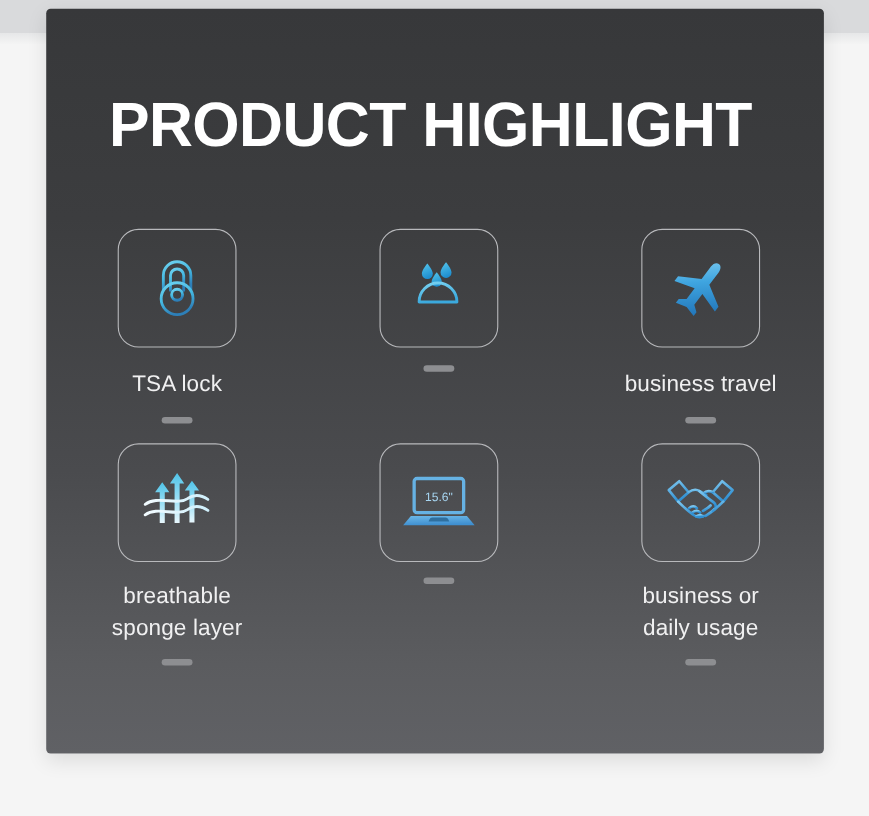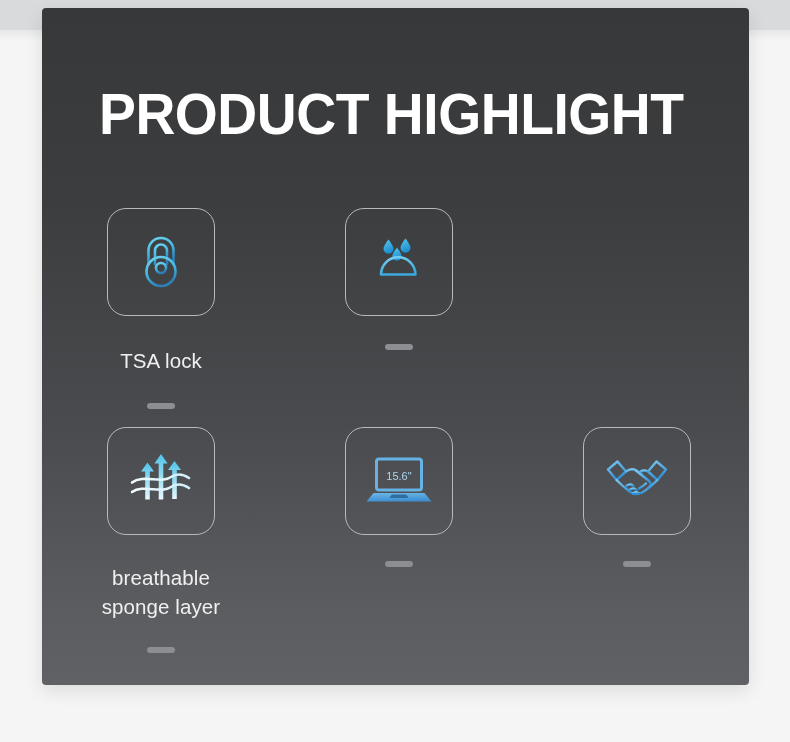--- a/index.html
+++ b/index.html
@@ -83,21 +83,20 @@
     display: flex;
     width: 714px;
   }
   .row.row2 { margin-top: 18px; }
 
   .cell {
     width: 238px;
     display: flex;
     flex-direction: column;
     align-items: center;
-    gap: 12px;
   }
 
   .tile {
     width: 108px;
     height: 108px;
     border: 1.5px solid #b8b9bc;
     border-radius: 19px;
     box-sizing: border-box;
     display: flex;
     align-items: center;
@@ -190,20 +189,40 @@
                 <g fill="none" stroke="url(#gUmb)" stroke-width="2.6" stroke-linecap="round" stroke-linejoin="round">
                   <path d="M14 44.5 a17.2 17.2 0 0 1 34.4 0 Z"></path>
                   <path d="M31.2 44.5 V57"></path>
                 </g>
               </svg>
             </span>
           </div>
           <div class="dash"></div>
         </div>
 
+        <div class="cell">
+          <div class="tile">
+            <span>
+              <svg width="64" height="64" viewBox="0 0 64 64">
+                <defs>
+                  <linearGradient id="gPlane" x1="0.05" y1="0" x2="0.85" y2="1">
+                    <stop offset="0%" stop-color="#8fd6f5"></stop>
+                    <stop offset="45%" stop-color="#3fa5e0"></stop>
+                    <stop offset="100%" stop-color="#1e6fb4"></stop>
+                  </linearGradient>
+                </defs>
+                <g transform="rotate(37 32 32)">
+                  <path fill="url(#gPlane)" d="M32 4.5c2.6 0 4.4 2.6 4.4 6.2v14.1l18.6 10.9v5.4L36.4 35.3v12.2l5.7 4.3v4.3L32 53.3l-10.1 2.8v-4.3l5.7-4.3V35.3L9 41.1v-5.4l18.6-10.9V10.7c0-3.6 1.8-6.2 4.4-6.2z"></path>
+                </g>
+              </svg>
+            </span>
+          </div>
+          <div class="caption">business travel</div>
+          <div class="dash"></div>
+        </div>
 
       </div>
 
       <div class="row row2">
 
         <div class="cell">
           <div class="tile">
             <span>
               <svg width="68" height="64" viewBox="0 0 68 64">
                 <defs>
@@ -282,19 +301,21 @@
                   <path d="M27.5 39 C30 37, 32.5 37, 34.5 39"></path>
                   <path d="M31 42.5 C33.2 41, 35.5 41, 37 42.5"></path>
 
                   <path d="M47.5 36 C45 38.5, 42 40.5, 39.5 42"></path>
                   <path d="M44 32.5 C41.5 35, 39 36.5, 37 37.5"></path>
                   <path d="M55.5 29 C52 32.5, 48.5 35.5, 46 37.5"></path>
                 </g>
               </svg>
             </span>
           </div>
+          <div class="caption">business or
+daily usage</div>
           <div class="dash"></div>
         </div>
 
       </div>
     </div>
   </div>
 </div>
 
 </body></html>

